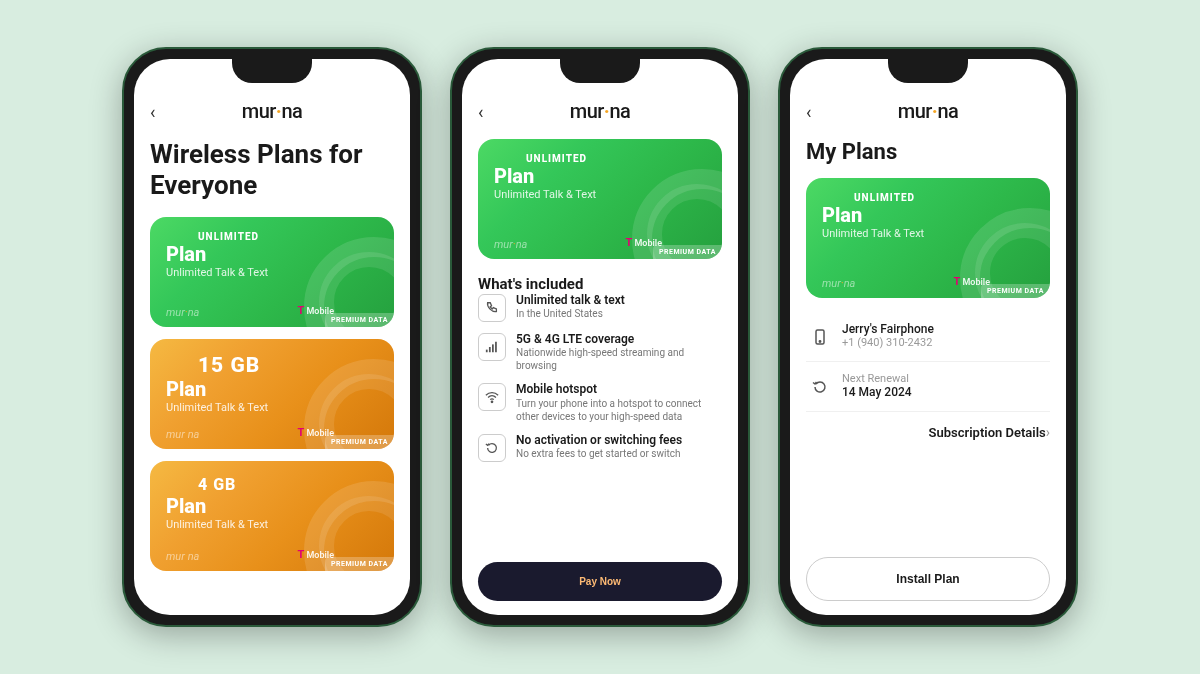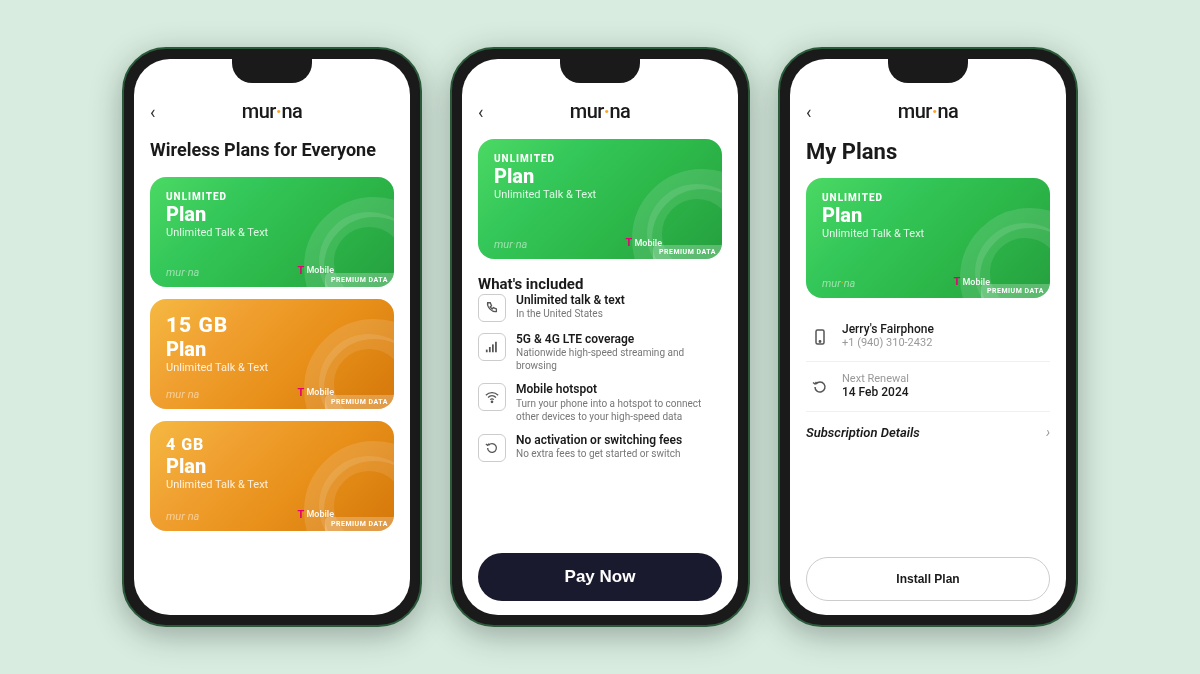--- a/index.html
+++ b/index.html
@@ -72,21 +72,21 @@
       color: #1a1a1a;
       font-weight: 500;
       letter-spacing: -0.5px;
     }
     .logo-dot {
       color: #f5a623;
       font-weight: 700;
     }
     
     .page-title {
-      font-size: 18px;
+      font-size: 26px;
       font-weight: 700;
       color: #1a1a1a;
       line-height: 1.2;
       margin-bottom: 16px;
     }
     
     .plan-card {
       border-radius: 16px;
       padding: 14px 16px;
       margin-bottom: 12px;
@@ -130,20 +130,21 @@
       border: 15px solid rgba(255,255,255,0.1);
       top: 25px;
       left: 25px;
     }
     .plan-tag {
       font-size: 10px;
       font-weight: 800;
       color: white;
       letter-spacing: 1px;
       text-transform: uppercase;
+      margin-left: 32px;
     }
     .plan-name {
       font-size: 20px;
       font-weight: 800;
       color: white;
       line-height: 1;
       margin: 2px 0;
     }
     .plan-subtitle {
       font-size: 11px;
@@ -233,25 +234,25 @@
       font-size: 10px;
       color: #777;
       line-height: 1.3;
     }
     .pay-now-btn {
       position: absolute;
       bottom: 14px;
       left: 16px;
       right: 16px;
       background: #1a1a2e;
-      color: #ffffff;
+      color: #fdba74;
       border: none;
       border-radius: 28px;
       padding: 14px;
-      font-size: 17px;
+      font-size: 10px;
       font-weight: 600;
       text-align: center;
       cursor: pointer;
     }
     
     .my-plans-title {
       font-size: 22px;
       font-weight: 700;
       color: #1a1a1a;
       margin-bottom: 14px;
@@ -281,24 +282,23 @@
     }
     .info-value {
       font-size: 12px;
       color: #1a1a1a;
       font-weight: 500;
       line-height: 1.2;
     }
     .subscription-row {
       display: flex;
       align-items: center;
-      justify-content: space-between;
+      justify-content: flex-end;
       padding: 12px 0;
       cursor: pointer;
-      font-style: italic;
     }
     .subscription-label {
       font-size: 13px;
       font-weight: 600;
       color: #1a1a1a;
     }
     .chevron {
       font-size: 14px;
       color: #999;
     }
@@ -516,21 +516,21 @@
 
         <div class="info-row">
           <div class="info-icon">
             <svg viewBox="0 0 16 16" width="16" height="16" fill="none" stroke="#555" stroke-width="1.5">
               <path d="M3 8a5 5 0 1 0 1-3"></path>
               <path d="M1 3.5l2 1.5 1.5-2"></path>
             </svg>
           </div>
           <div>
             <div class="info-label">Next Renewal</div>
-            <div class="info-value">14 Feb 2024</div>
+            <div class="info-value">14 May 2024</div>
           </div>
         </div>
 
         <div class="subscription-row">
           <span class="subscription-label">Subscription Details</span>
           <span class="chevron">›</span>
         </div>
 
         <button class="install-btn">Install Plan</button>
       </div>

